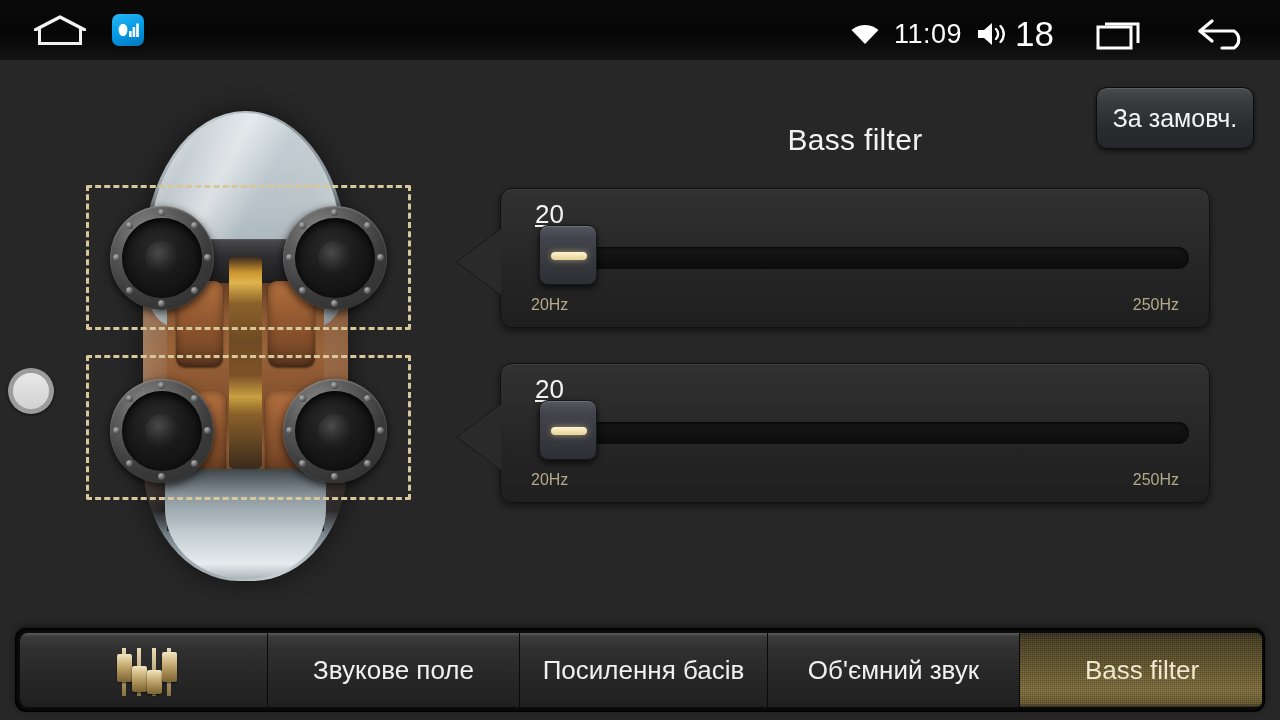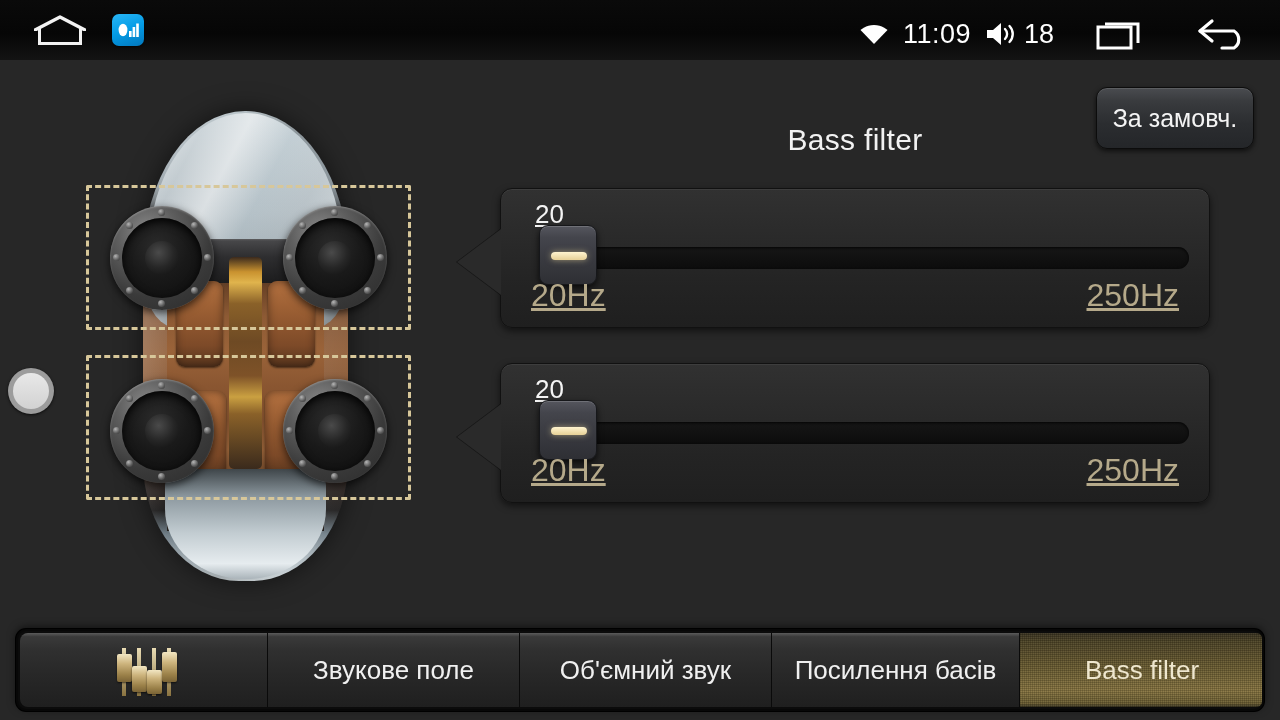--- a/index.html
+++ b/index.html
@@ -33,21 +33,21 @@
     box-shadow:0 1px 2px rgba(0,0,0,.6);
   }
   .sb-right{
     margin-left:auto; display:flex; align-items:center; gap:0;
     padding-right:30px; height:60px;
   }
   .sb-right > *{ display:flex; align-items:center;margin-top:8px; }
   .wifi{ margin-right:14px; }
   .clock{ font-size:27px; letter-spacing:.5px; color:#fff; }
   .vol-icon{ margin-left:14px; margin-right:7px; }
-  .vol-num{ font-size:27px; color:#fff; }
+  .vol-num{ font-size:35px; color:#fff; }
   .recents{ margin-left:42px; }
   .backarrow{ margin-left:52px; }
 
   
   .default-btn{
     position:absolute; top:87px; left:1096px; width:158px; height:62px;
     border-radius:11px;
     background:linear-gradient(180deg,#4a4c50 0%,#393b3e 22%,#2b2d30 60%,#242629 100%);
     border:1px solid #0c0c0c;
     box-shadow:0 2px 5px rgba(0,0,0,.65), inset 0 1px 0 rgba(255,255,255,.10);
@@ -223,21 +223,21 @@
     border:1px solid #16171a;
     box-shadow:0 3px 6px rgba(0,0,0,.7), inset 0 1px 0 rgba(255,255,255,.16);
   }
   .thumb::after{
     content:""; position:absolute; left:11px; top:26px; width:36px; height:8px;
     border-radius:4px;
     background:linear-gradient(180deg,#fff4cf,#e6d096);
     box-shadow:0 0 6px rgba(240,220,160,.55);
   }
   .lbl{
-    position:absolute; font-size:32px; color:#b5a98a;text-decoration:underline;
+    position:absolute; font-size:16px; color:#b5a98a;
   }
   .lbl.min{ left:30px; bottom:13px; }
   .lbl.max{ right:30px; bottom:13px;text-align:right; }
 
   
   .tabbar{
     position:absolute; left:16px; bottom:9px; width:1248px; height:82px;
     border-radius:10px;
     background:#0b0b0b;
     border:2px solid #070707;
@@ -441,16 +441,16 @@
       <div class="cap c1"></div>
       <div class="fader f2"></div>
       <div class="cap c2"></div>
       <div class="fader f3"></div>
       <div class="cap c3"></div>
       <div class="fader f4"></div>
       <div class="cap c4"></div>
     </div>
   </div>
   <div class="tab t1">Звукове поле</div>
+  <div class="tab t3">Посилення басів</div>
   <div class="tab t2">Об'ємний звук</div>
-  <div class="tab t3">Посилення басів</div>
   <div class="tab t4">Bass filter</div>
 </div>
 
 </body></html>

